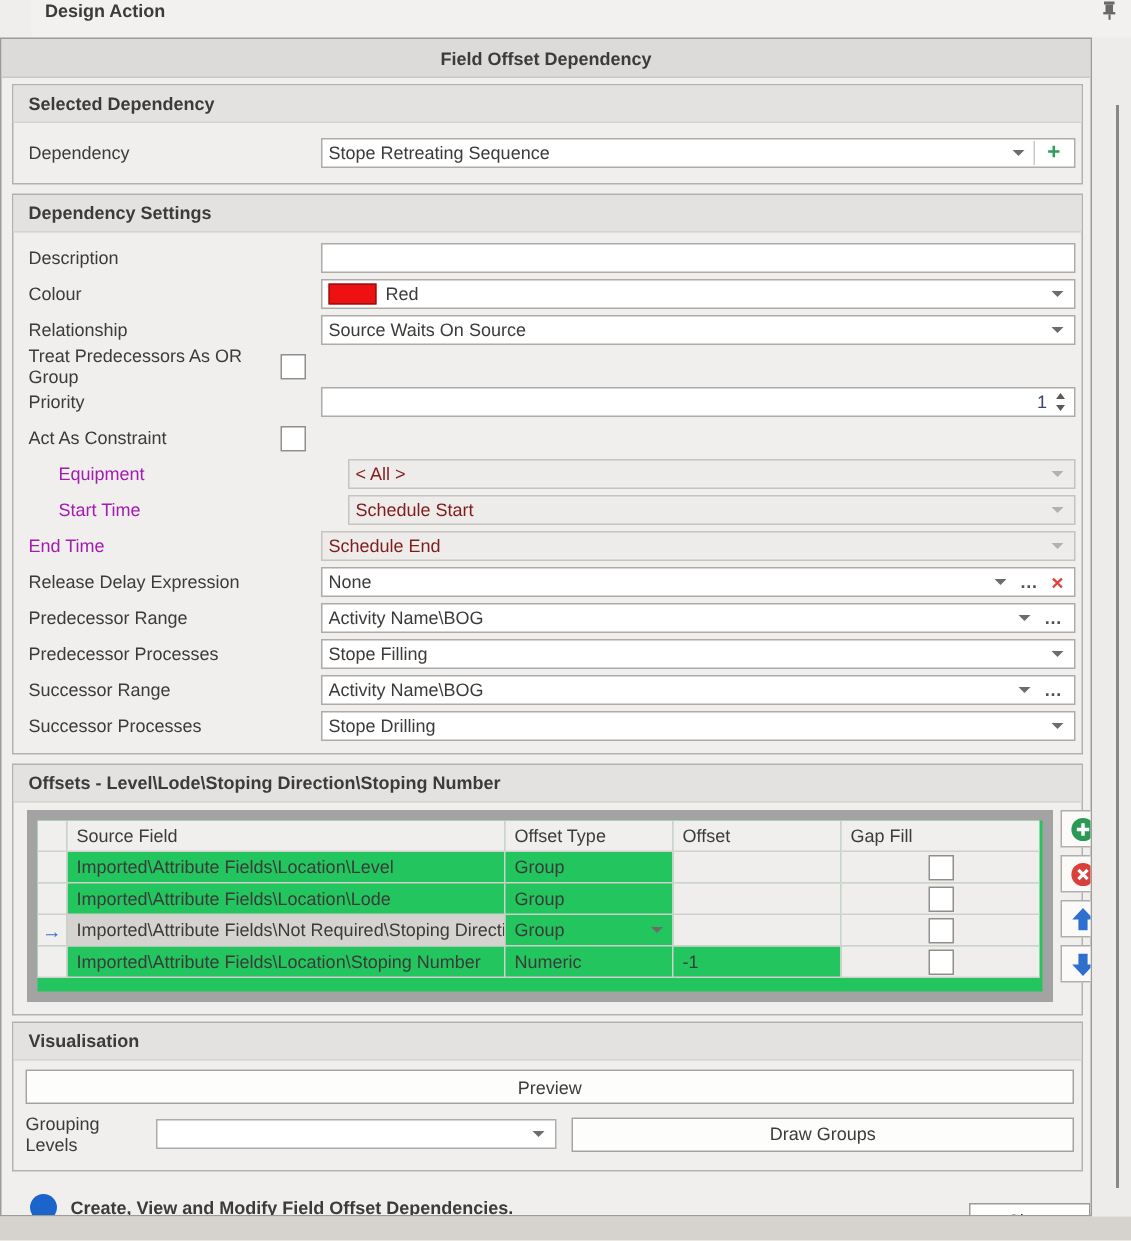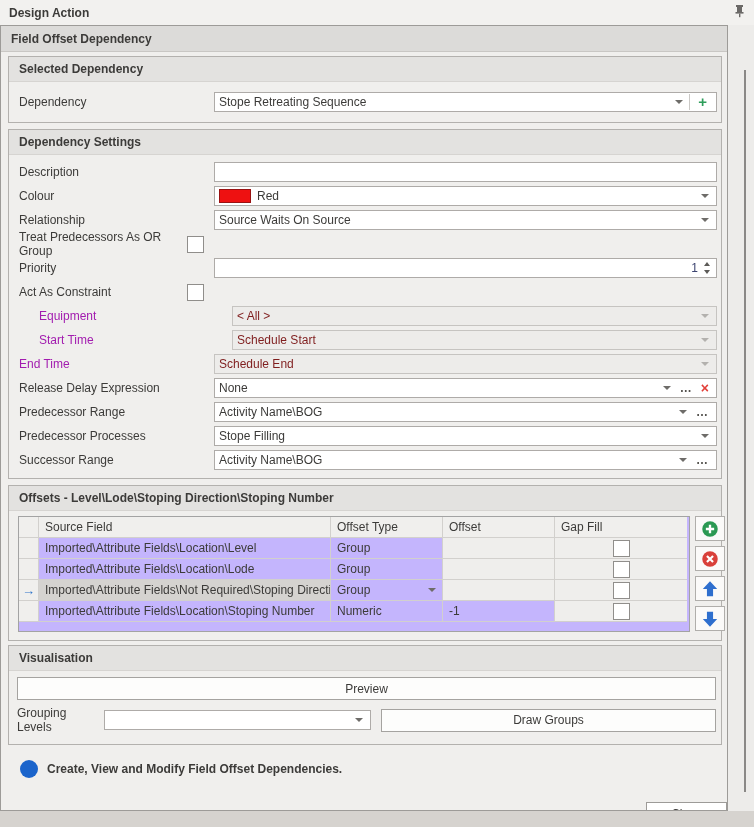--- a/index.html
+++ b/index.html
@@ -2,27 +2,27 @@
 <html><head>
 <meta charset="utf-8">
 <style>
   html,body{margin:0;padding:0;}
   body{
     width:754px;height:827px;position:relative;overflow:hidden;
     background:#efeeec;color:#3c3b39;
     font-family:"Liberation Sans","DejaVu Sans",sans-serif;font-size:12px;
   }
   
-  .titlebar{height:25px;background:#f2f1ef;display:flex;align-items:center;
-    justify-content:space-between;padding:0 9px;font-weight:bold;}
+  .titlebar{height:25px;background:#f2f1ef;display:flex;
+    justify-content:space-between;padding:0 9px;font-weight:bold;margin-left:21px;}
   
   .main-panel{position:absolute;top:25px;left:0;width:726px;height:784px;
     border:1px solid #9d9b98;background:#f0efed;overflow:hidden;}
   .panel-header{height:25px;background:#dcdbd9;border-bottom:1px solid #c9c7c4;
-    display:flex;align-items:center;padding:0 10px;font-weight:bold;}
+    display:flex;align-items:center;padding:0 10px;font-weight:bold;justify-content:center;}
   .content{padding:4px 5px 0 7px;}
   
   .group{border:1px solid #b3b1ae;margin-bottom:6px;background:#f0efed;}
   .group.tight{margin-bottom:4px;}
   .group-header{height:24px;background:#e3e2e0;display:flex;align-items:center;
     padding:0 10px;font-weight:bold;border-bottom:1px solid #d6d4d1;}
   .group-body{padding:8px 4px 8px 2px;}
   .group-body.settings{padding:5px 4px 6px 2px;}
   
   .frow{display:flex;align-items:center;height:24px;}
@@ -43,21 +43,21 @@
   .plus{color:#2e9e5b;font-weight:bold;font-size:15px;margin:0 6px;line-height:14px;}
   .chk{width:15px;height:15px;background:#fff;border:1px solid #908e8b;flex:none;}
   .swatch{width:30px;height:12px;background:#ee1111;border:1px solid #991111;margin-right:6px;flex:none;}
   .val.num{text-align:right;color:#3c4470;padding-right:3px;}
   .spin{display:flex;flex-direction:column;justify-content:center;gap:4px;width:12px;flex:none;align-items:center;}
   .spin i{display:block;width:0;height:0;border-left:3.5px solid transparent;border-right:3.5px solid transparent;}
   .spin .up{border-bottom:4px solid #5c5a57;}
   .spin .dn{border-top:4px solid #5c5a57;}
   
   .offsets-body{display:flex;align-items:flex-start;padding:5px 4px 8px 9px;}
-  .otable{border:1px solid #a3a3a3;background:#c4b5fd;padding-bottom:9px;width:670px;flex:none;}
+  .otable{border:7px solid #a3a3a3;background:#22c55e;padding-bottom:9px;width:670px;flex:none;}
   .ogrid{display:grid;grid-template-columns:20px 292px 112px 112px 132px;}
   .cell{height:20px;border-bottom:1px solid #d2d0cd;border-right:1px solid #d2d0cd;
     display:flex;align-items:center;padding:0 0 0 6px;white-space:nowrap;overflow:hidden;}
   .cell.last{border-right:none;}
   .cell.hdr{background:#f0efed;}
   .cell.ind{background:#f0efed;padding:0;justify-content:center;}
   .cell.disab{background:#efeeec;}
   .cell.selgray{background:#d5d3d0;}
   .cell .dd{margin-left:auto;margin-right:6px;}
   .rowarrow{color:#2e74c9;font-size:13px;line-height:13px;}
@@ -231,20 +231,27 @@
 
         <div class="frow">
           <span class="lbl">Successor Range</span>
           <div class="field">
             <span class="val">Activity Name\BOG</span>
             <span class="dd"></span>
             <span class="ell">…</span>
           </div>
         </div>
 
+        <div class="frow">
+          <span class="lbl">Successor Processes</span>
+          <div class="field">
+            <span class="val">Stope Drilling</span>
+            <span class="dd"></span>
+          </div>
+        </div>
 
       </div>
     </div>
 
     <div class="group tight">
       <div class="group-header">
         <span>Offsets - Level\Lode\Stoping Direction\Stoping Number</span>
       </div>
       <div class="offsets-body">
         <div class="otable">

